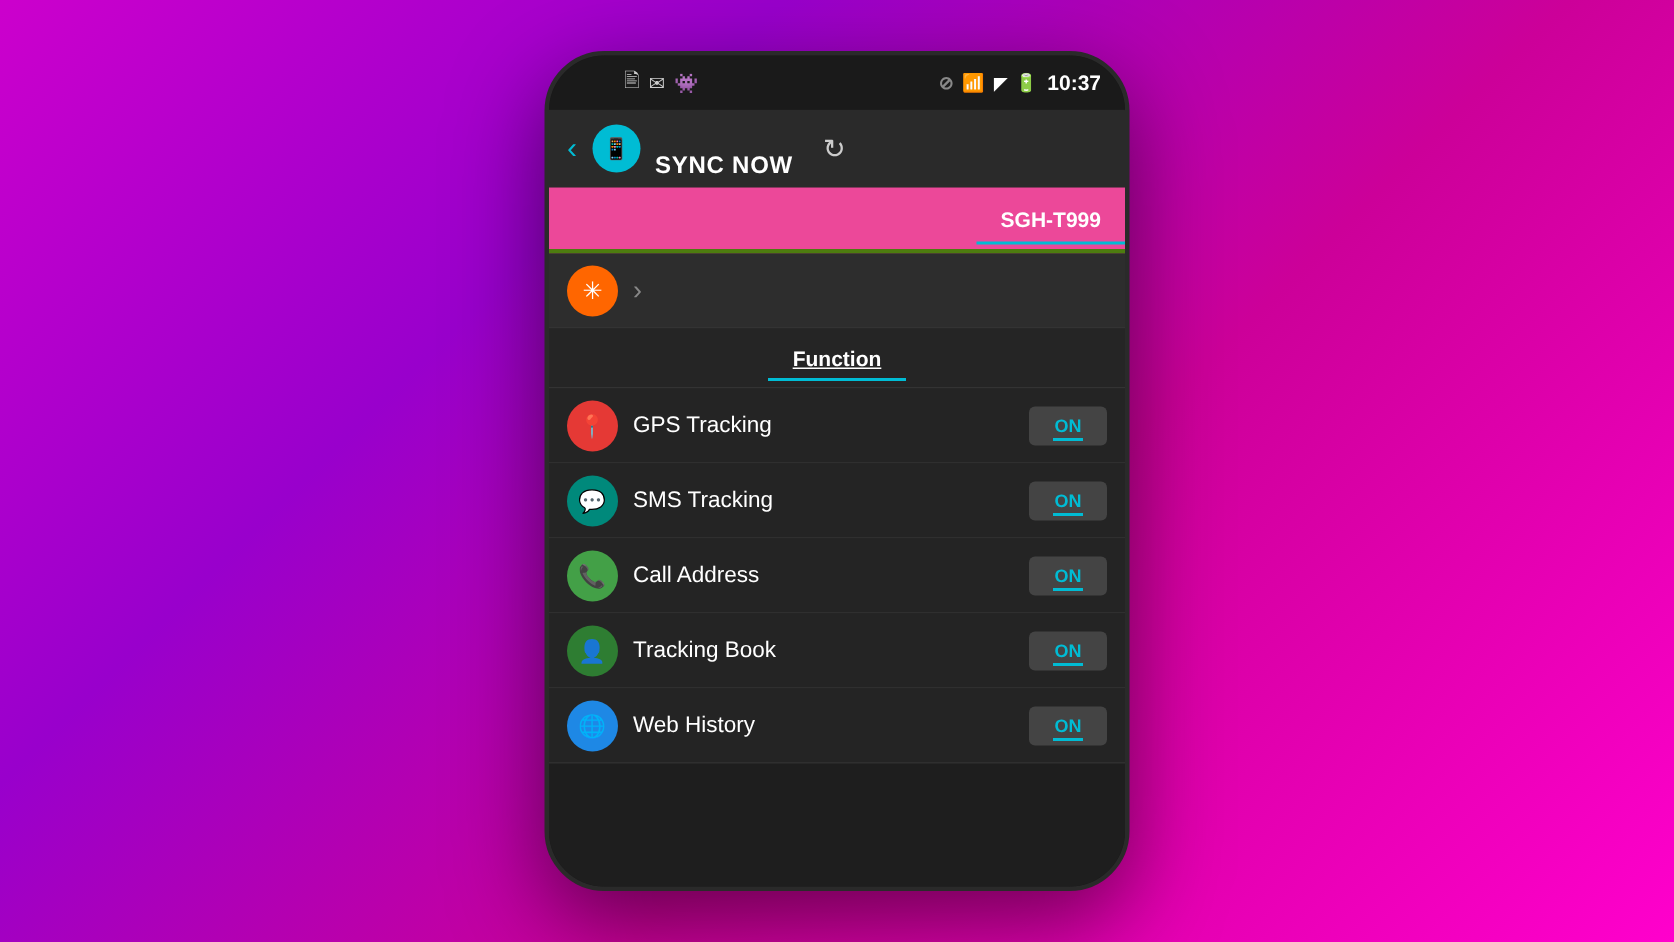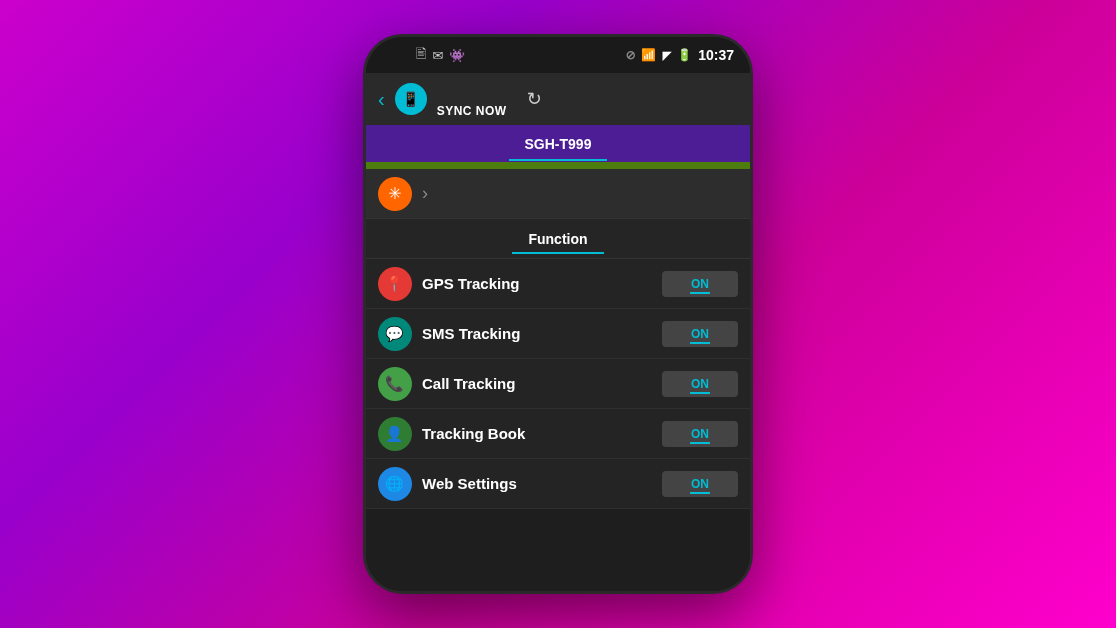--- a/index.html
+++ b/index.html
@@ -101,42 +101,42 @@
 
     .header-title {
       flex: 1;
       color: #ffffff;
       font-size: 17px;
       font-weight: bold;
     }
 
     .sync-now-btn {
       color: #ffffff;
-      font-size: 12px;
+      font-size: 16px;
       font-weight: bold;
       letter-spacing: 0.5px;
       cursor: pointer;
       margin-top: 23px;
     }
 
     .refresh-icon {
       color: #cccccc;
       font-size: 18px;
       margin-left: 10px;
       cursor: pointer;
     }
 
     
     .device-tab-bar {
-      background: #4c1d95;
+      background: #ec4899;
       height: 44px;
       display: flex;
       align-items: center;
-      justify-content: center;
-      border-bottom: 7px solid #4d7c0f;
+      justify-content: flex-end;
+      border-bottom: 3px solid #4d7c0f;
     }
 
     .device-tab {
       position: relative;
       padding: 8px 16px;
       color: #ffffff;
       font-size: 14px;
       font-weight: bold;
     }
 
@@ -196,20 +196,21 @@
       justify-content: center;
       border-bottom: 1px solid #333;
     }
 
     .function-tab {
       position: relative;
       padding: 6px 16px;
       color: #ffffff;
       font-size: 14px;
       font-weight: bold;
+      text-decoration: underline;
     }
 
     .function-tab::after {
       content: '';
       position: absolute;
       bottom: -1px;
       left: 0;
       right: 0;
       height: 2px;
       background: #00bcd4;
@@ -236,28 +237,28 @@
       justify-content: center;
       color: white;
       font-size: 15px;
       flex-shrink: 0;
     }
 
     .feature-label {
       flex: 1;
       color: #ffffff;
       font-size: 15px;
-      font-weight: bold;
+      font-weight: normal;
     }
 
     .toggle-btn {
       background: #444;
       border: none;
       border-radius: 4px;
-      padding: 6px 29px;
+      padding: 6px 17px;
       color: #00bcd4;
       font-size: 12px;
       font-weight: bold;
       cursor: pointer;
       position: relative;
     }
 
     .toggle-btn::after {
       content: '';
       position: absolute;
@@ -341,35 +342,35 @@
           <span>💬</span>
         </div>
         <span class="feature-label">SMS Tracking</span>
         <button class="toggle-btn">ON</button>
       </div>
 
       <div class="feature-row">
         <div class="feature-icon-circle icon-green">
           <span>📞</span>
         </div>
-        <span class="feature-label">Call Tracking</span>
+        <span class="feature-label">Call Address</span>
         <button class="toggle-btn">ON</button>
       </div>
 
       <div class="feature-row">
         <div class="feature-icon-circle icon-green2">
           <span>👤</span>
         </div>
         <span class="feature-label">Tracking Book</span>
         <button class="toggle-btn">ON</button>
       </div>
 
       <div class="feature-row">
         <div class="feature-icon-circle icon-blue">
           <span>🌐</span>
         </div>
-        <span class="feature-label">Web Settings</span>
+        <span class="feature-label">Web History</span>
         <button class="toggle-btn">ON</button>
       </div>
     </div>
 
   </div>
 </div>
 
 </body></html>

